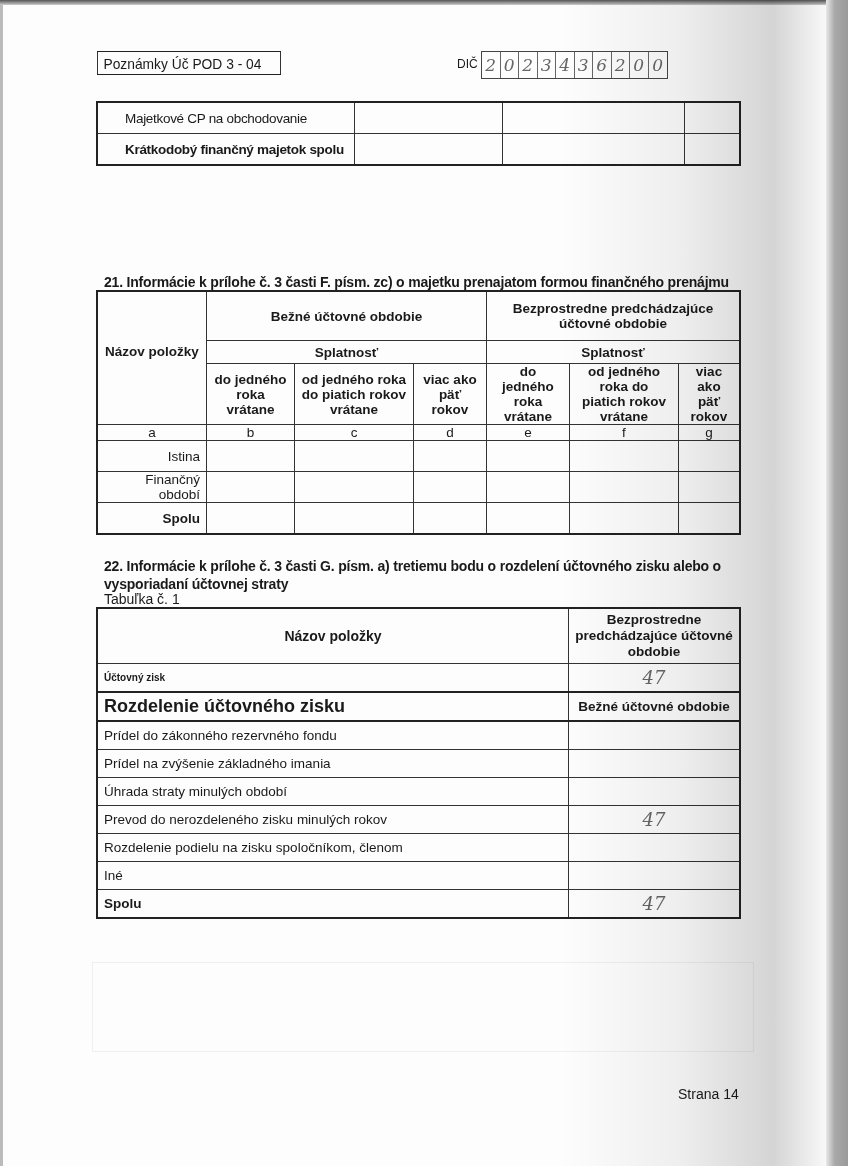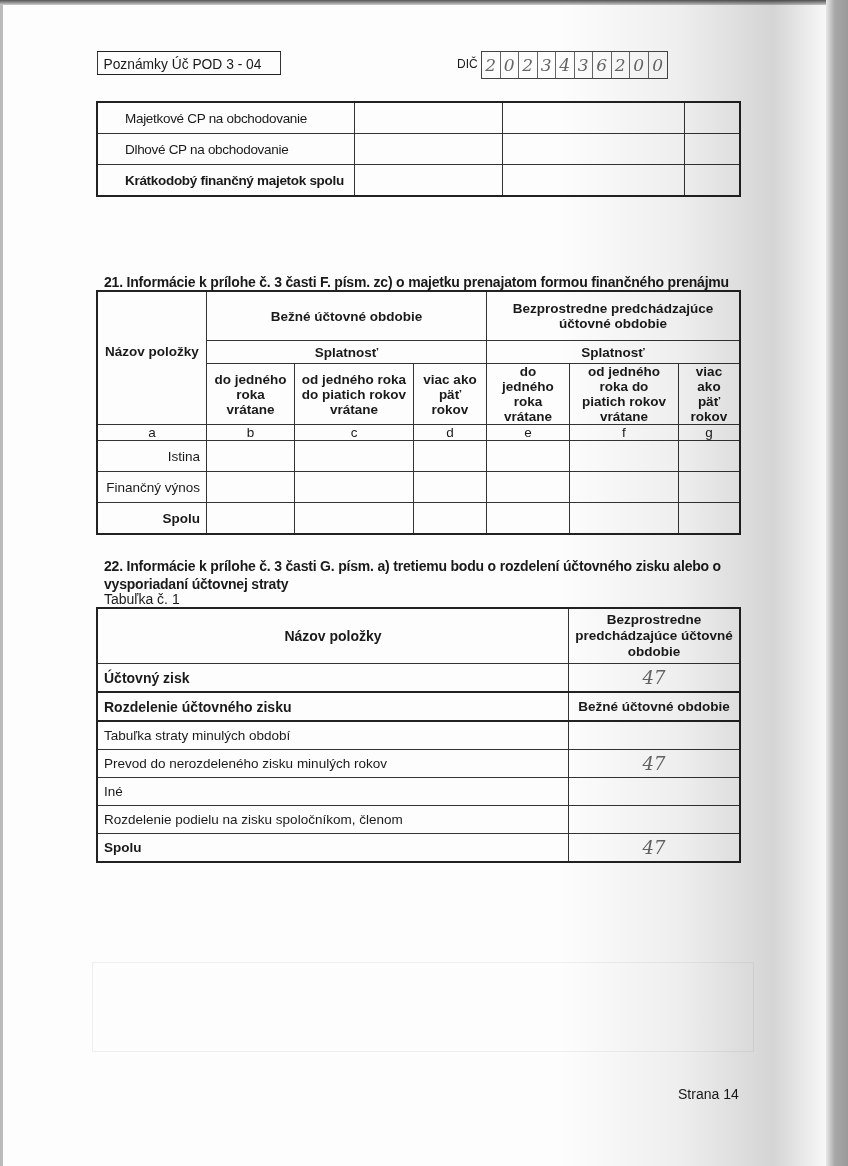--- a/index.html
+++ b/index.html
@@ -89,26 +89,20 @@
 
 <table id="t1" class="outer">
   <tbody>
       <tr>
     <td class="label narrow">Majetkové CP na obchodovanie</td>
     <td style="width:114px"></td>
     <td style="width:148px"></td>
     <td></td>
   </tr>
   <tr>
-    <td class="label narrow">Dlhové CP na obchodovanie</td>
-    <td></td>
-    <td></td>
-    <td></td>
-  </tr>
-  <tr>
     <td class="label bold narrow">Krátkodobý finančný majetok spolu</td>
     <td></td>
     <td></td>
     <td></td>
   </tr>
 </tbody>
   </table>
 
 <div id="s21" class="abs section-title">21.  Informácie k prílohe č. 3 časti F. písm. zc) o majetku prenajatom formou finančného prenájmu</div>
 <table id="t2" class="outer">
@@ -142,21 +136,21 @@
   <tr class="data">
     <td>Istina</td>
     <td></td>
         <td></td>
         <td></td>
     <td></td>
         <td></td>
         <td></td>
   </tr>
   <tr class="data">
-    <td>Finančný výnos</td>
+    <td>Finančný období</td>
     <td></td>
         <td></td>
         <td></td>
     <td></td>
         <td></td>
         <td></td>
   </tr>
   <tr class="data">
     <td class="bold">Spolu</td>
     <td></td>
@@ -171,41 +165,49 @@
 
 <div id="s22" class="abs section-title">22.  Informácie k prílohe č. 3 časti G. písm. a) tretiemu bodu o rozdelení účtovného zisku alebo o vysporiadaní účtovnej straty</div>
 <div id="tab1" class="abs">Tabuľka č. 1</div>
 <table id="t3" class="outer">
   <tbody>
       <tr>
     <td class="bold center" style="height:54px; font-size:14px">Názov položky</td>
     <td class="bold center" style="width:158px; line-height:16px">Bezprostredne predchádzajúce účtovné obdobie</td>
   </tr>
   <tr>
-    <td class="bold" style="font-size:14px">Účtovný zisk</td>
+    <td class="bold" style="font-size:10px">Účtovný zisk</td>
     <td class="val">47</td>
   </tr>
   <tr style="border-top:2px solid #222; border-bottom:2px solid #222">
-    <td class="bold" style="font-size:14px">Rozdelenie účtovného zisku</td>
+    <td class="bold" style="font-size:18px">Rozdelenie účtovného zisku</td>
     <td class="bold center" style="font-size:13.5px">Bežné účtovné obdobie</td>
   </tr>
   <tr>
-    <td>Tabuľka straty minulých období</td>
+    <td>Prídel do zákonného rezervného fondu</td>
+    <td class="val"></td>
+  </tr>
+  <tr>
+    <td>Prídel na zvýšenie základného imania</td>
+    <td class="val"></td>
+  </tr>
+  <tr>
+    <td>Úhrada straty minulých období</td>
     <td class="val"></td>
   </tr>
   <tr>
     <td>Prevod do nerozdeleného zisku minulých rokov</td>
     <td class="val">47</td>
   </tr>
   <tr>
+    <td>Rozdelenie podielu na zisku spoločníkom, členom</td>
+    <td class="val"></td>
+  </tr>
+  <tr>
     <td>Iné</td>
-    <td class="val"></td>
-  </tr>
-  <tr>
-    <td>Rozdelenie podielu na zisku spoločníkom, členom</td>
     <td class="val"></td>
   </tr>
   <tr>
     <td class="bold">Spolu</td>
     <td class="val">47</td>
   </tr>
 </tbody>
   </table>
 
 <div class="abs page-no">Strana 14</div>

